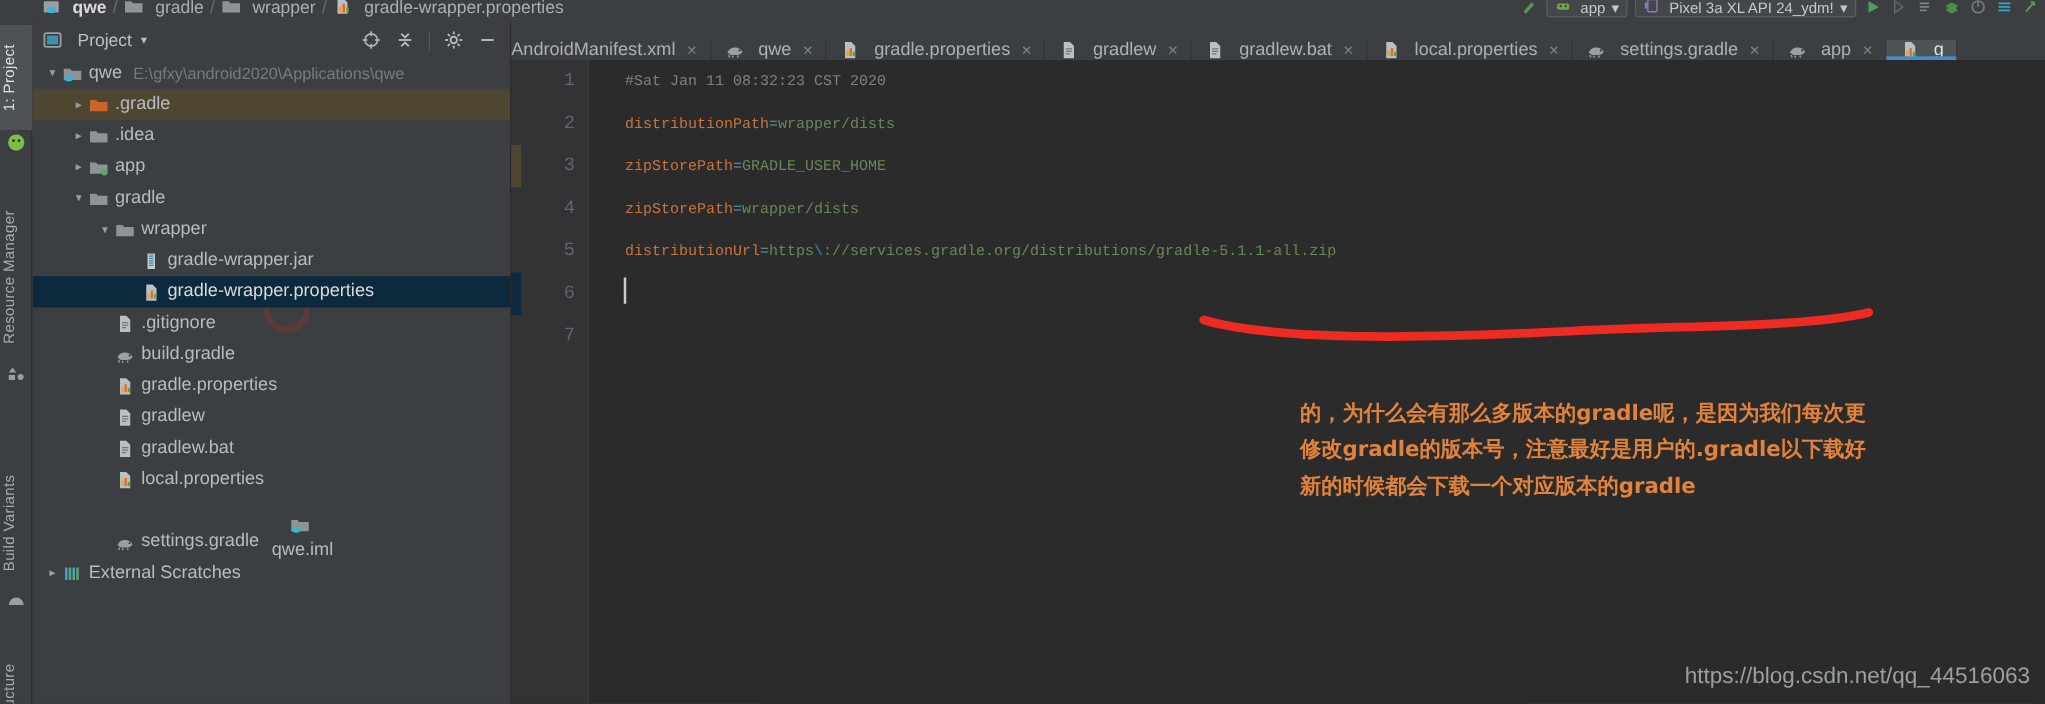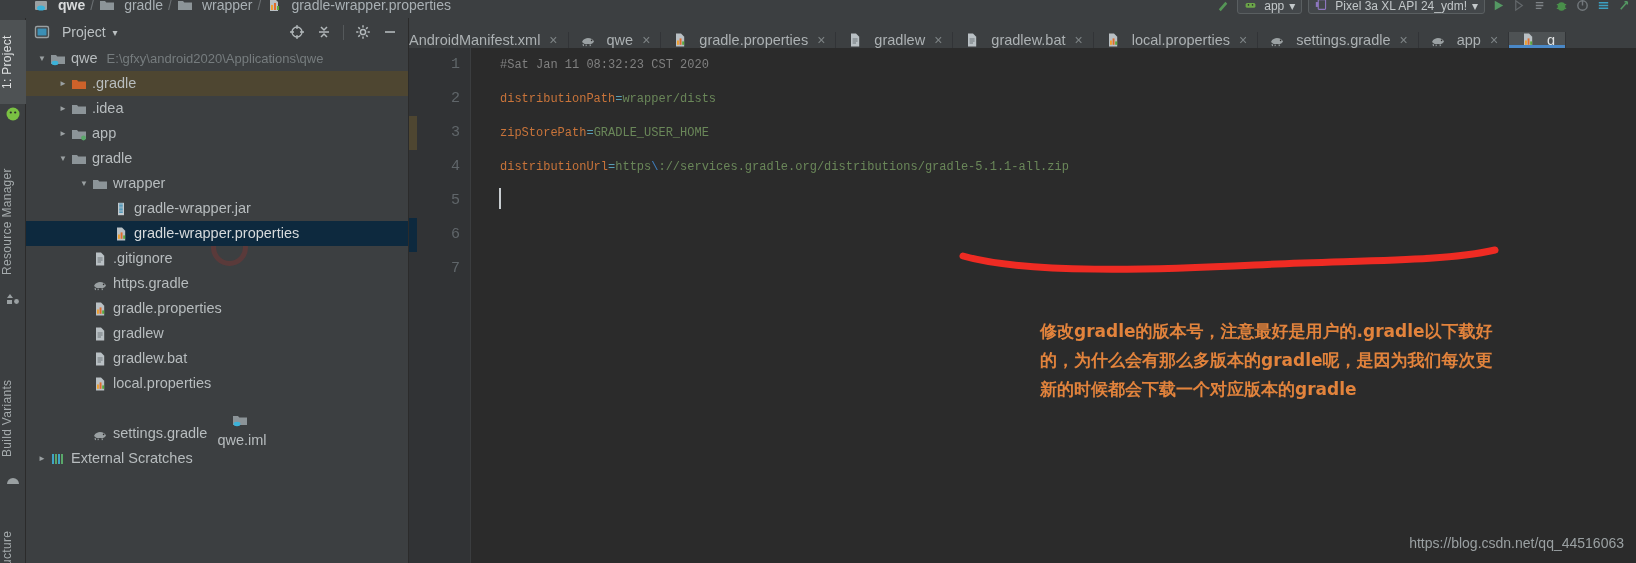--- a/index.html
+++ b/index.html
@@ -137,21 +137,21 @@
 
   
   .redline { position: absolute; left: 955px; top: 240px; pointer-events: none; }
   .cn-note {
     position: absolute; left: 1040px; top: 317px; width: 530px;
     font-family: "DejaVu Sans", sans-serif; font-size: 17px; line-height: 29px;
     color: #e2833c; font-weight: bold;
   }
   .watermark {
     position: absolute; right: 12px; bottom: 12px;
-    font-size: 14px; color: #9aa0a2;
+    font-size: 18px; color: #9aa0a2;
   }
 </style>
 </head>
 <body>
 
 <div id="app">
 
   <div class="topstrip">
     <div class="breadcrumb">
       <span class="bc-item cur">
@@ -412,21 +412,21 @@
               </svg></span>
             <span class="lbl">.gitignore</span>
           </div>
           <div class="row" style="padding-left: 50px;">
             <span class="arrow empty"></span>
             <span class="ic"><svg width="16" height="16" viewBox="0 0 16 16">
                 <path d="M2 10c1-3 4-4 6-4 3 0 5 1.6 6 3.4-.7 1.6-2.4 2.6-4.6 2.6H4.6z" fill="#9aa0a2"></path>
                 <circle cx="11.6" cy="8.4" r=".8" fill="#2b2b2b"></circle>
                 <path d="M3 12l.6 2M6 12.6l.3 1.6M10 12.4l.4 1.7" stroke="#9aa0a2" stroke-width="1.1"></path>
               </svg></span>
-            <span class="lbl">https.gradle</span>
+            <span class="lbl">build.gradle</span>
           </div>
           <div class="row" style="padding-left: 50px;">
             <span class="arrow empty"></span>
             <span class="ic"><svg width="16" height="16" viewBox="0 0 16 16">
                 <path d="M4 1.5h5l3.2 3.2v9.8H4z" fill="#b9c0c4"></path>
                 <rect x="5" y="8.5" width="1.9" height="4.3" fill="#f0a030"></rect>
                 <rect x="7.6" y="6.4" width="1.9" height="6.4" fill="#e06c2c"></rect>
                 <rect x="10.2" y="9.4" width="1.9" height="3.4" fill="#58a83c"></rect>
               </svg></span>
             <span class="lbl">gradle.properties</span>
@@ -578,29 +578,30 @@
           <div class="lineno" style="top: 102px;">4</div>
           <div class="lineno" style="top: 136px;">5</div>
           <div class="lineno" style="top: 170px;">6</div>
           <div class="lineno" style="top: 204px;">7</div>
         </div>
     </div>
     <div class="code" id="codelines">
         <div class="cline"><span class="k-comment">#Sat Jan 11 08:32:23 CST 2020</span></div>
         <div class="cline"><span class="k-key">distributionPath</span><span class="k-eq">=</span><span class="k-val">wrapper/dists</span></div>
         <div class="cline"><span class="k-key">zipStorePath</span><span class="k-eq">=</span><span class="k-val">GRADLE_USER_HOME</span></div>
+        <div class="cline"><span class="k-key">zipStorePath</span><span class="k-eq">=</span><span class="k-val">wrapper/dists</span></div>
         <div class="cline"><span class="k-key">distributionUrl</span><span class="k-eq">=</span><span class="k-val">https</span><span class="k-esc">\</span><span class="k-val">://services.gradle.org/distributions/gradle-5.1.1-all.zip</span></div>
         <div class="cline"><span class="caret"></span></div>
       </div>
   </div>
 
   <svg class="redline" width="560" height="40" viewBox="0 0 560 40">
     <path d="M8 16 C 70 34, 200 30, 300 25 C 400 20, 490 22, 540 10" stroke="#ee2b23" stroke-width="7" fill="none" stroke-linecap="round"></path>
   </svg>
 
   <div class="cn-note">
+    <div>的，为什么会有那么多版本的gradle呢，是因为我们每次更</div>
     <div>修改gradle的版本号，注意最好是用户的.gradle以下载好</div>
-    <div>的，为什么会有那么多版本的gradle呢，是因为我们每次更</div>
     <div>新的时候都会下载一个对应版本的gradle</div>
   </div>
 
   <div class="watermark">https://blog.csdn.net/qq_44516063</div>
 </div>
 
 </body></html>

